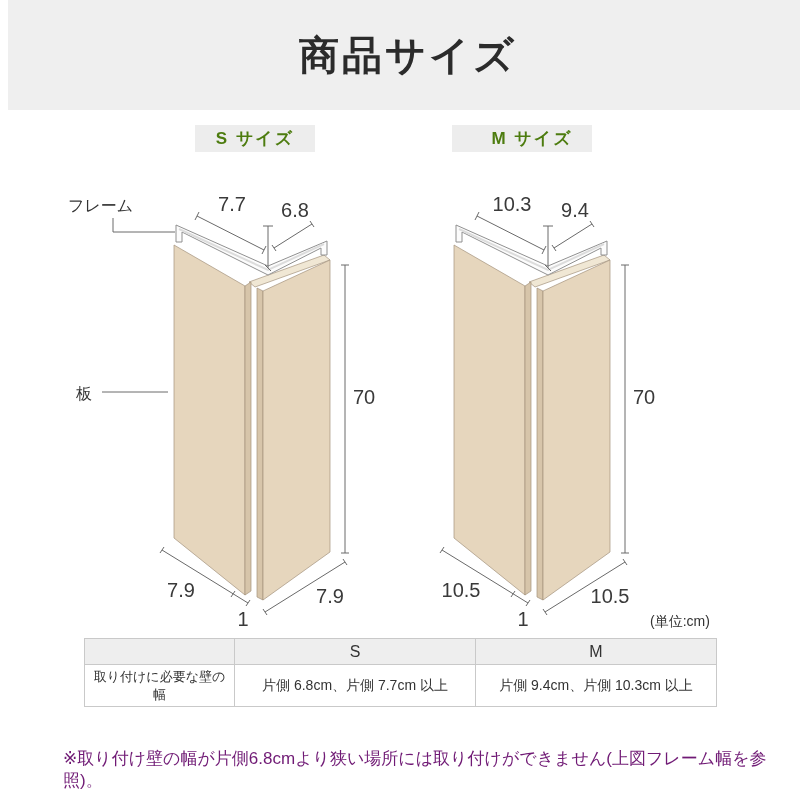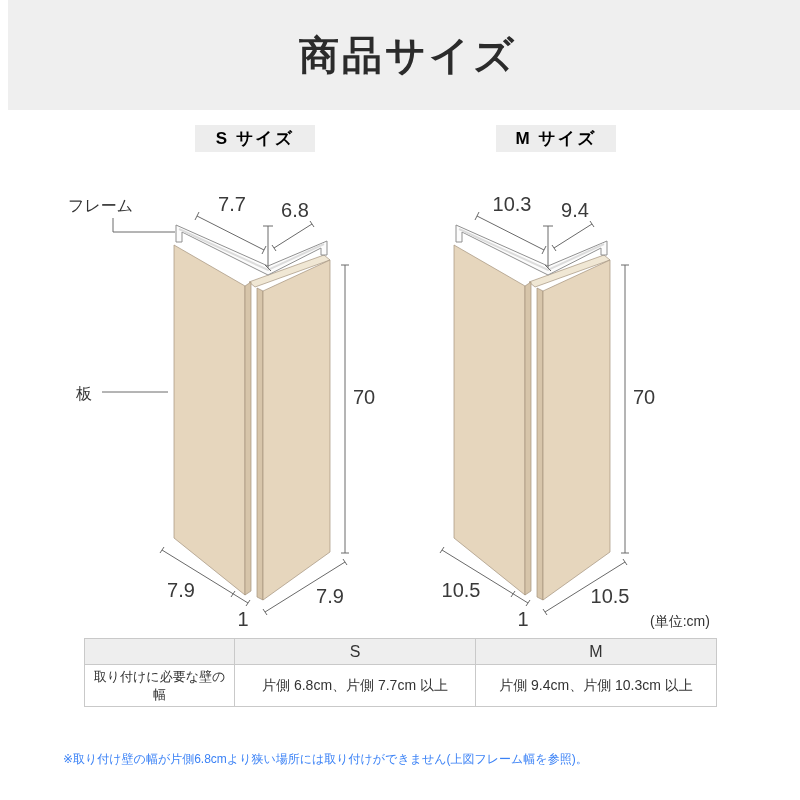--- a/index.html
+++ b/index.html
@@ -3,38 +3,38 @@
 <meta charset="utf-8">
 <style>
   html,body{margin:0;padding:0;background:#fff;}
   .page{position:relative;width:800px;height:800px;background:#ffffff;overflow:hidden;
         font-family:"Liberation Sans","DejaVu Sans",sans-serif;color:#333;}
   .hero{position:absolute;left:8px;top:0;width:800px;height:110px;background:#efefef;
         display:flex;align-items:center;justify-content:center;}
   .hero h1{margin:0;font-size:40px;font-weight:bold;letter-spacing:3px;color:#2b2b2b;}
   .size-badge{position:absolute;top:125px;width:120px;height:27px;background:#ededed;
         display:flex;align-items:center;justify-content:center;
-        font-size:17px;font-weight:bold;letter-spacing:2px;color:#000000;}
+        font-size:17px;font-weight:bold;letter-spacing:2px;color:#4d7c0f;}
   .badge-s{left:195px;}
-  .badge-m{left:496px;}
+  .badge-m{left:452px;padding-left:20px;}
   svg.diagram{position:absolute;left:0;top:180px;}
   text.dim{font-family:"Liberation Sans","DejaVu Sans",sans-serif;font-size:20px;fill:#3a3a3a;}
   text.callout{font-family:"Liberation Sans","DejaVu Sans",sans-serif;font-size:16px;fill:#333;}
   text.unit{font-family:"Liberation Sans","DejaVu Sans",sans-serif;font-size:14px;fill:#333;}
   .spec-table{position:absolute;left:84px;top:638px;width:632px;border-collapse:collapse;
         table-layout:fixed;font-size:14px;color:#333;}
   .spec-table td,.spec-table th{border:1px solid #c9c9c9;text-align:center;vertical-align:middle;
         background:#fff;padding:0 4px;}
   .spec-table thead th{background:#eeeeee;height:25px;font-size:16px;font-weight:normal;}
   .spec-table tbody tr{height:42px;margin-left:20px;}
   .spec-table .rowlabel{font-size:13px;}
   .col-label{width:150px;}
   .col-s{width:241px;}
   .col-m{width:241px;}
-  .footnotes{position:absolute;left:63px;top:748px;font-size:12px;line-height:22px;color:#3b82f6;}
+  .footnotes{position:absolute;left:63px;top:748px;font-size:17px;line-height:22px;color:#701a75;}
 </style>
 </head>
 <body>
 
 <div class="page">
 
   <header class="hero">
     <h1>商品サイズ</h1>
   </header>
 

